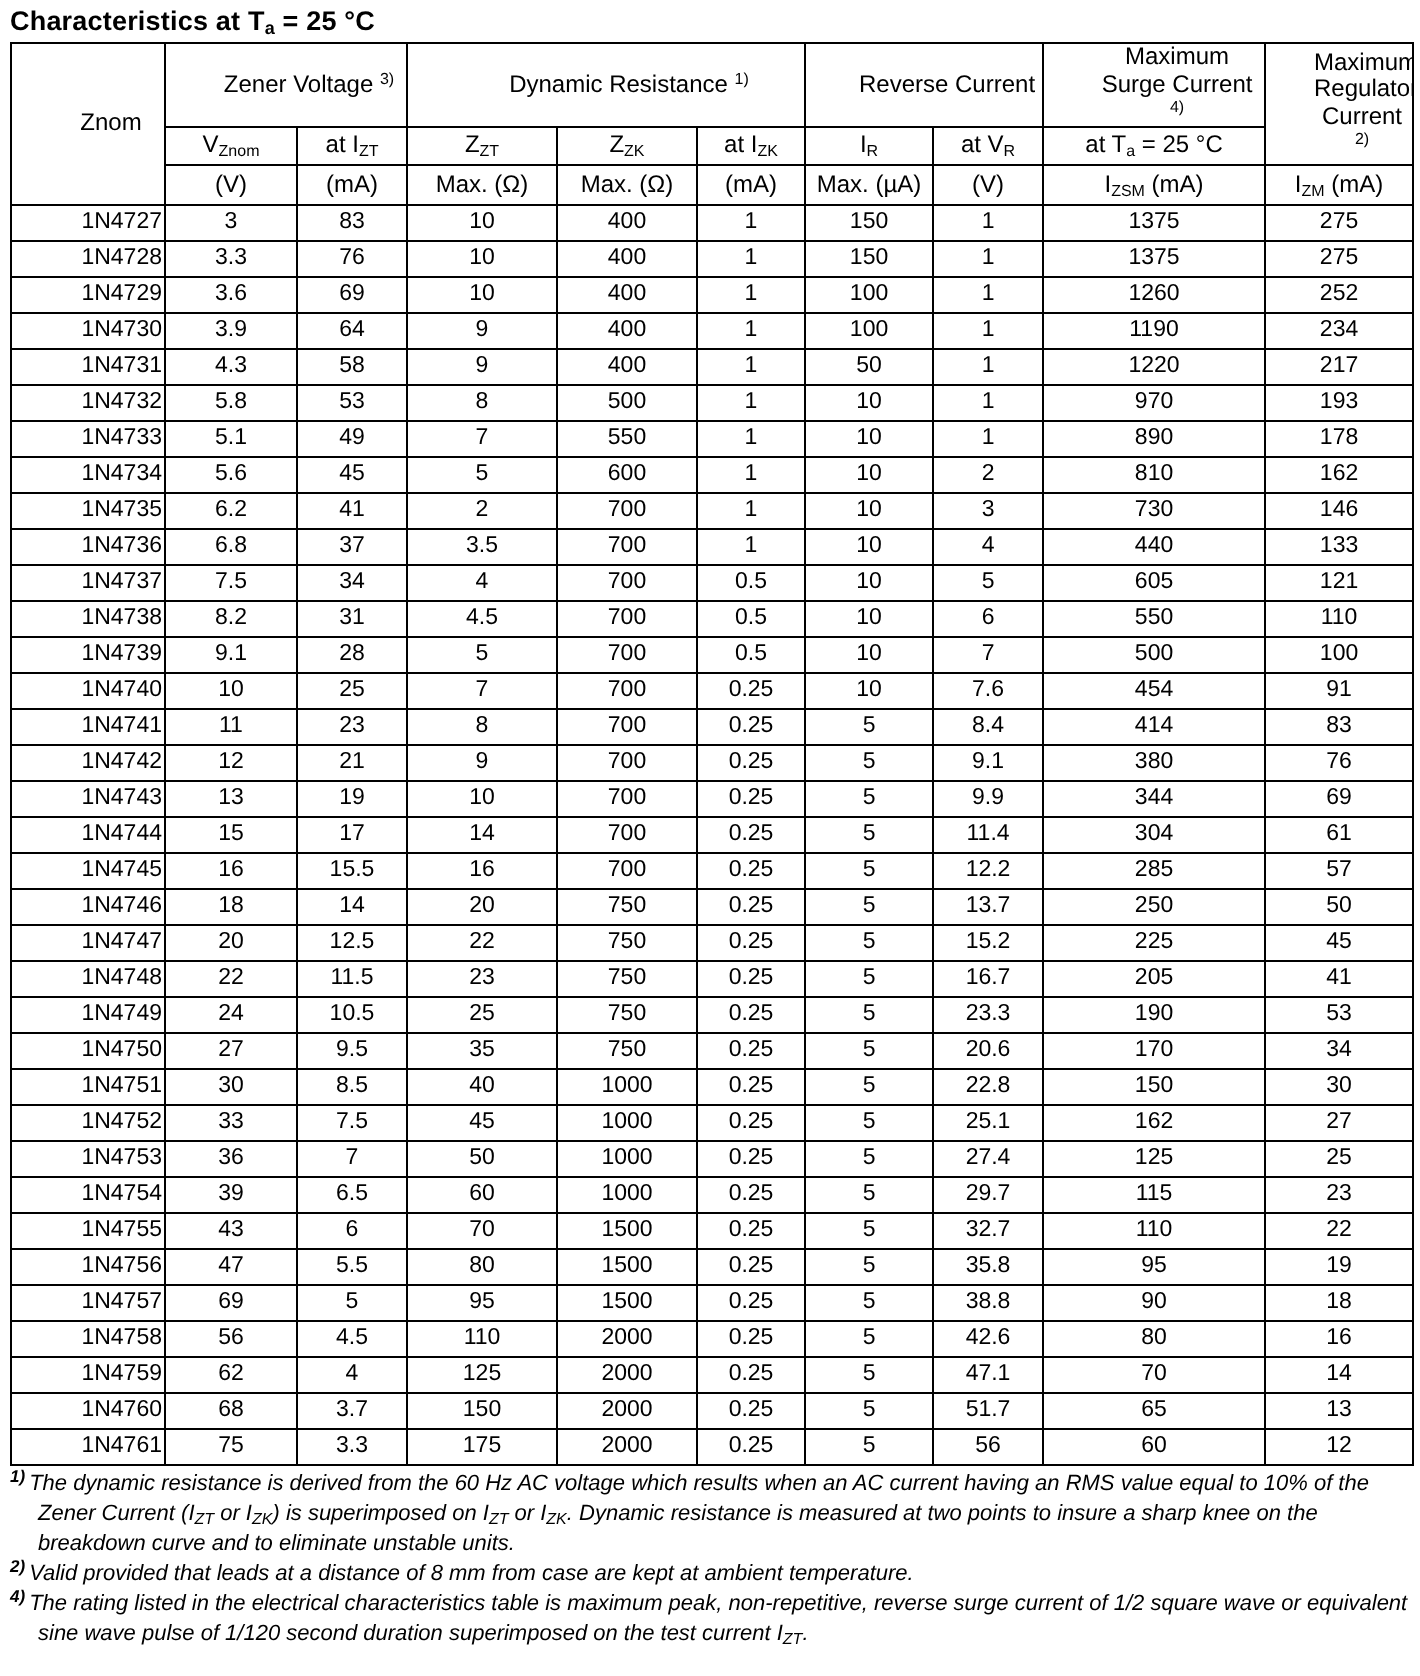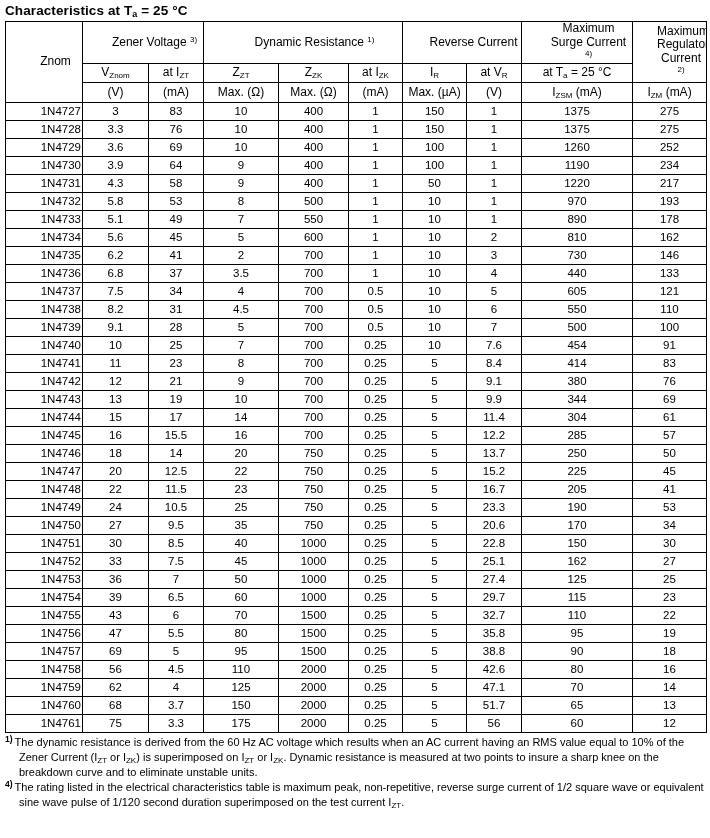--- a/index.html
+++ b/index.html
@@ -46,20 +46,21 @@
     white-space: nowrap;
   }
   sub { font-size: 8px; vertical-align: -2px; line-height: 0; }
   sup { font-size: 8px; vertical-align: 4px; line-height: 0; }
   td[data-name="cell-type"] { text-align: right; padding-left: 5px; margin-top: 32px; }
   .footnotes {
     margin-top: 2px;
     font-size: 11px;
     line-height: 15px;
     width: 700px;
+    font-style: italic;
   }
   [data-name="footnote"] {
     padding-left: 14px;
     text-indent: -14px;
   }
   [data-name="footnote"] sup.fn-marker {
     font-weight: bold;
     font-size: 8.5px;
     padding-right: 2px;
   }
@@ -532,14 +533,15 @@
         <td data-name="cell-ir">5</td>
         <td data-name="cell-at-vr">56</td>
         <td data-name="cell-izsm">60</td>
         <td data-name="cell-izm">12</td>
       </tr>
     </tbody>
 </table>
 
 <div class="footnotes" data-name="footnotes">
     <div data-name="footnote"><sup class="fn-marker" data-name="footnote-marker">1)</sup><span data-name="footnote-text">The dynamic resistance is derived from the 60 Hz AC voltage which results when an AC current having an RMS value equal to 10% of the Zener Current (I<sub>ZT</sub> or I<sub>ZK</sub>) is superimposed on I<sub>ZT</sub> or I<sub>ZK</sub>. Dynamic resistance is measured at two points to insure a sharp knee on the breakdown curve and to eliminate unstable units.</span></div>
+    <div data-name="footnote"><sup class="fn-marker" data-name="footnote-marker">2)</sup><span data-name="footnote-text">Valid provided that leads at a distance of 8 mm from case are kept at ambient temperature.</span></div>
     <div data-name="footnote"><sup class="fn-marker" data-name="footnote-marker">4)</sup><span data-name="footnote-text">The rating listed in the electrical characteristics table is maximum peak, non-repetitive, reverse surge current of 1/2 square wave or equivalent sine wave pulse of 1/120 second duration superimposed on the test current I<sub>ZT</sub>.</span></div>
   </div>
 
 </body></html>

